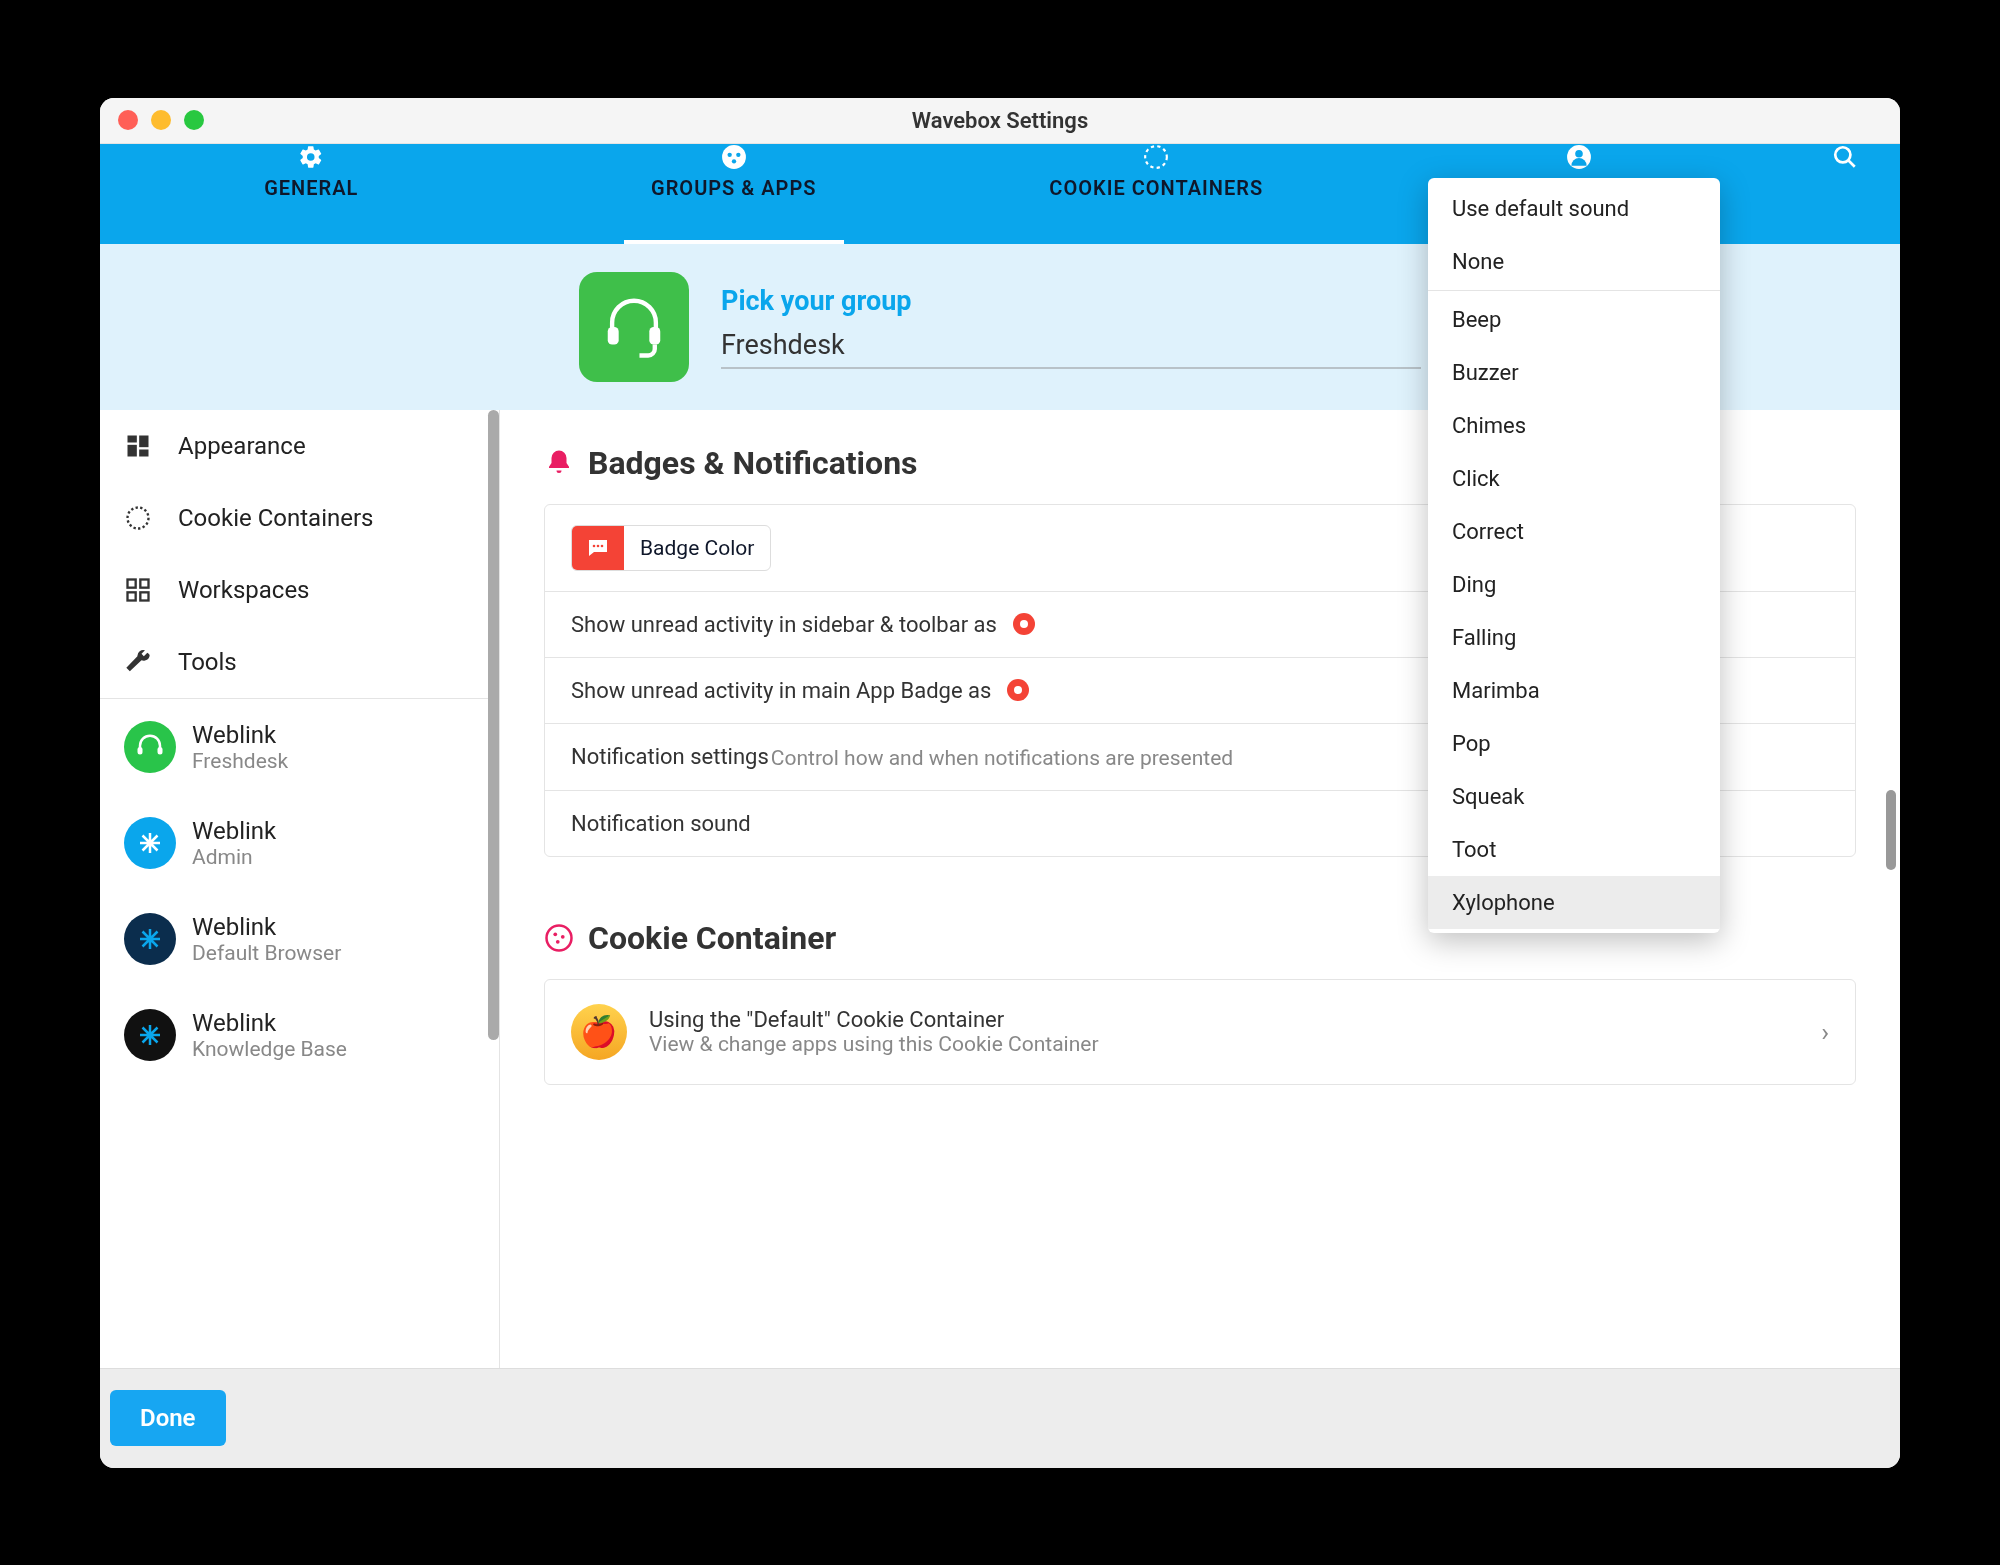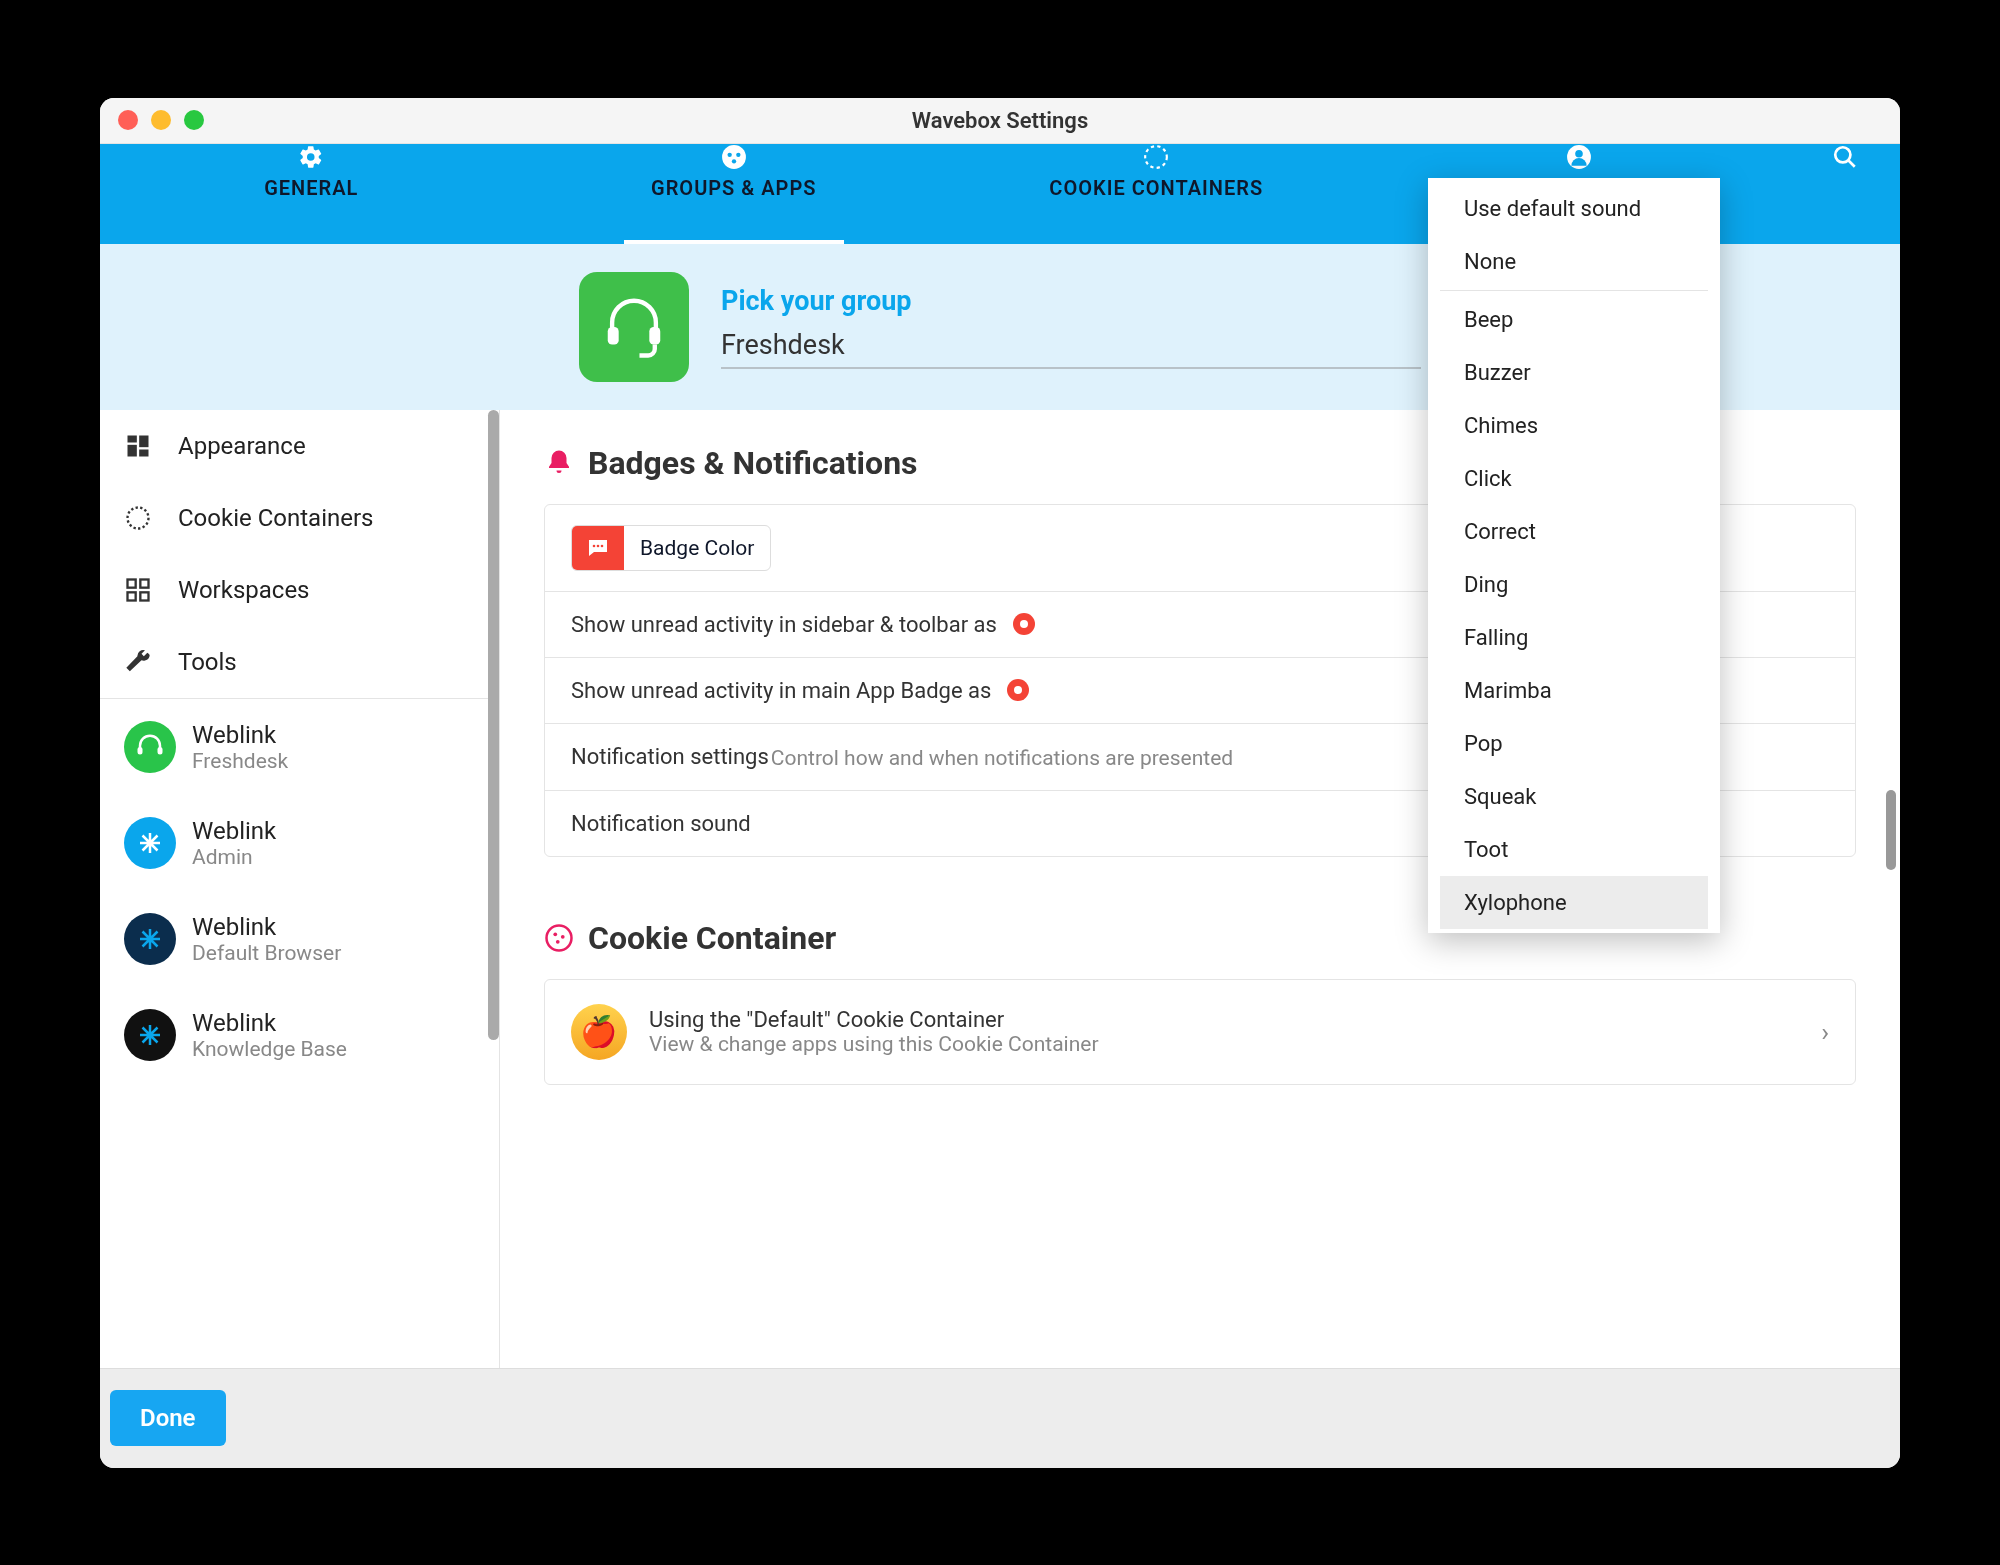--- a/index.html
+++ b/index.html
@@ -51,21 +51,21 @@
 .reddot::after { content: ''; width: 8px; height: 8px; background: #fff; border-radius: 50%; }
 .sub { color: #888; font-size: 21px; margin-top: 2px; }
 .sec2 { margin-top: 62px; }
 .cookierow { padding: 24px 26px; display: flex; align-items: center; gap: 22px; }
 .cookieic { width: 56px; height: 56px; border-radius: 50%; background: linear-gradient(#ffd24d,#f5a623); display: flex; align-items: center; justify-content: center; font-size: 30px; }
 .cookietxt .ct1 { font-size: 22px; color: #333; }
 .cookietxt .ct2 { font-size: 21px; color: #888; }
 .chev { margin-left: auto; color: #888; font-size: 26px; }
 .footer { height: 100px; background: #ededed; display: flex; align-items: center; padding: 0 10px; border-top: 1px solid #ddd; }
 .done { background: #17a6f2; color: #fff; border: none; font-size: 24px; font-weight: 600; padding: 14px 30px; border-radius: 6px; cursor: pointer; }
-.dropdown { position: absolute; top: 80px; right: 180px; width: 292px; background: #fff; border-radius: 0; box-shadow: 0 8px 30px rgba(0,0,0,.25); z-index: 50; overflow: hidden; padding: 4px 12px; }
+.dropdown { position: absolute; top: 80px; right: 180px; width: 292px; background: #fff; border-radius: 6px; box-shadow: 0 8px 30px rgba(0,0,0,.25); z-index: 50; overflow: hidden; padding: 4px 0; }
 .dd-item { padding: 14px 24px; font-size: 22px; color: #222; cursor: pointer; }
 .dd-item.hover { background: #ececec; }
 .dd-sep { height: 1px; background: #e4e4e4; margin: 2px 0; }
 .content-wrap { display: flex; flex: 1; overflow: hidden; position: relative; }
 .outerscroll { position: absolute; right: 4px; top: 380px; width: 10px; height: 80px; background: #999; border-radius: 5px; }
 </style>
 </head>
 <body>
 
 <div class="window">

